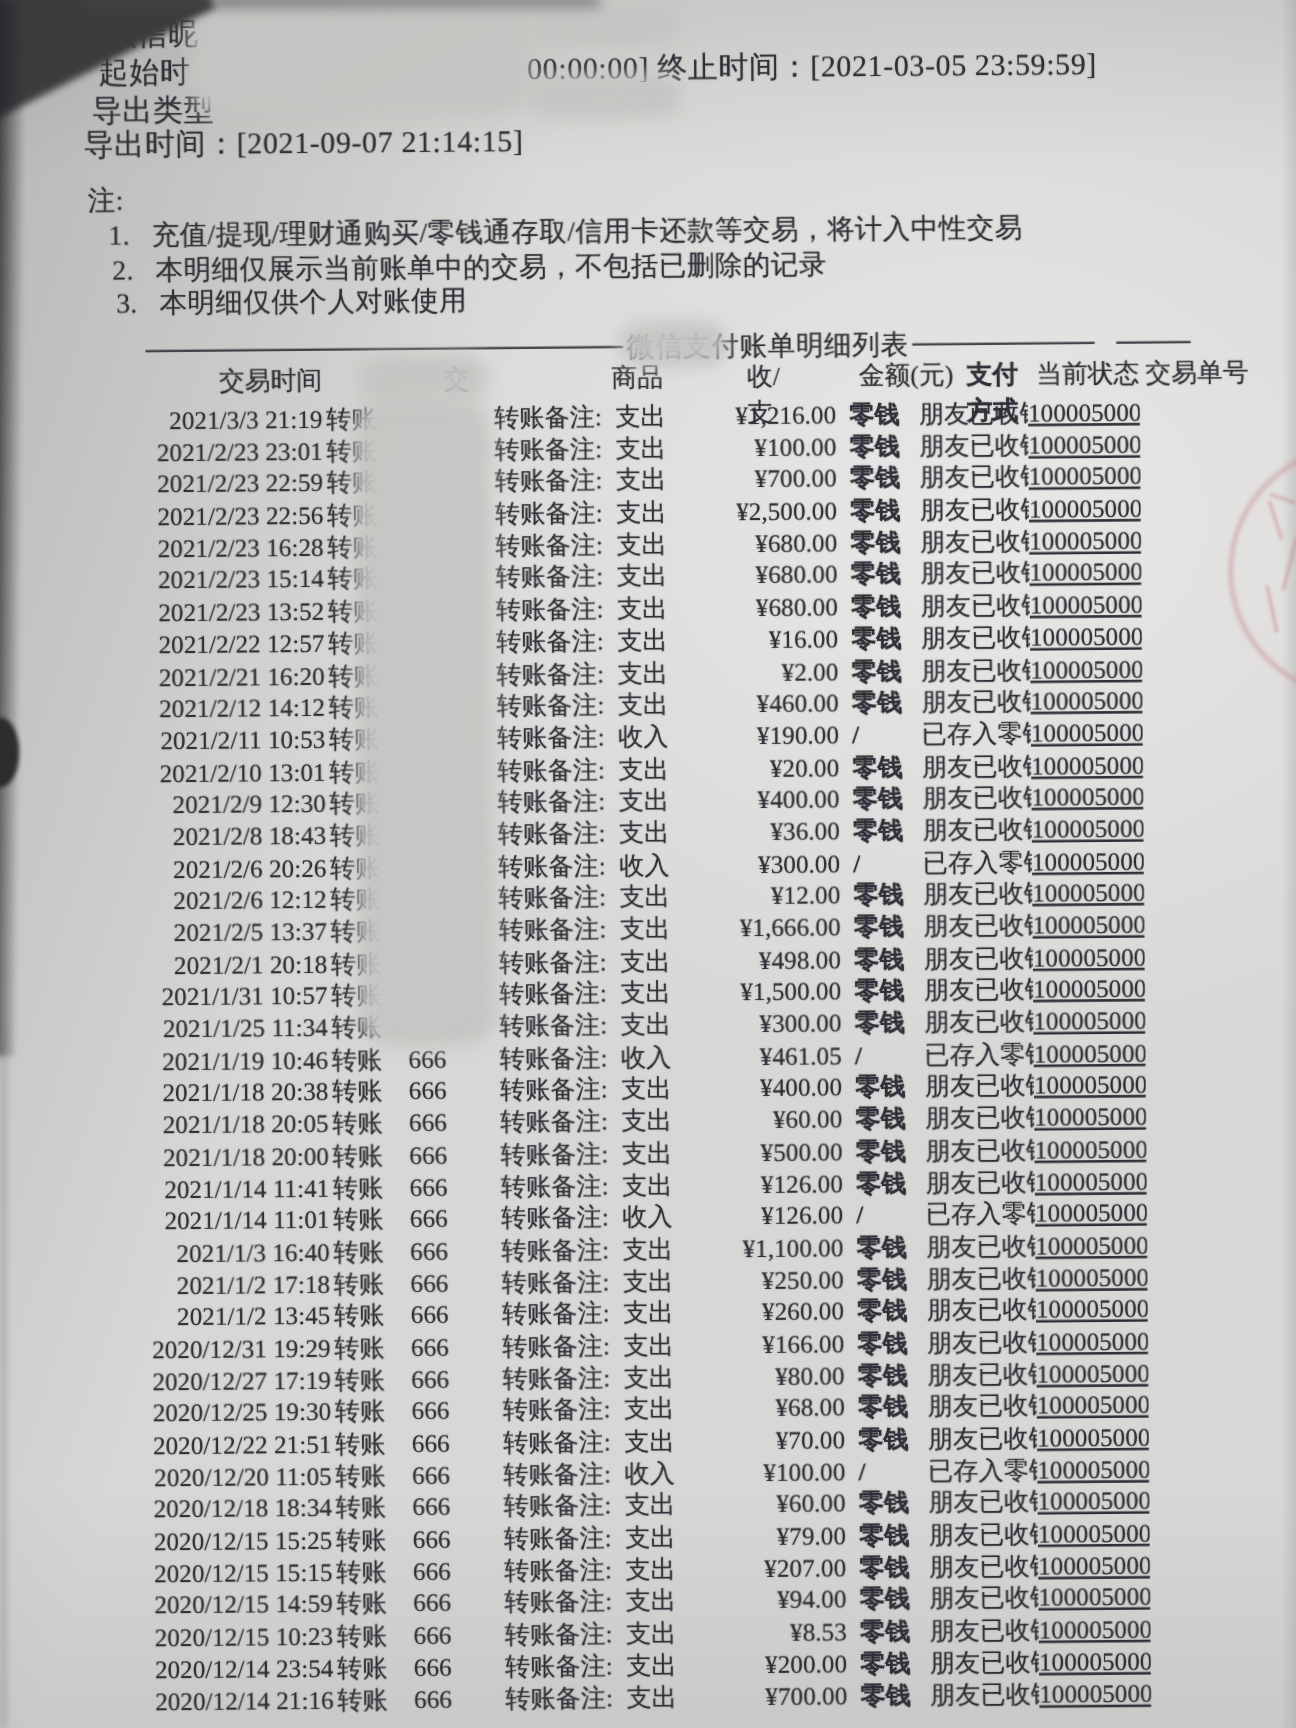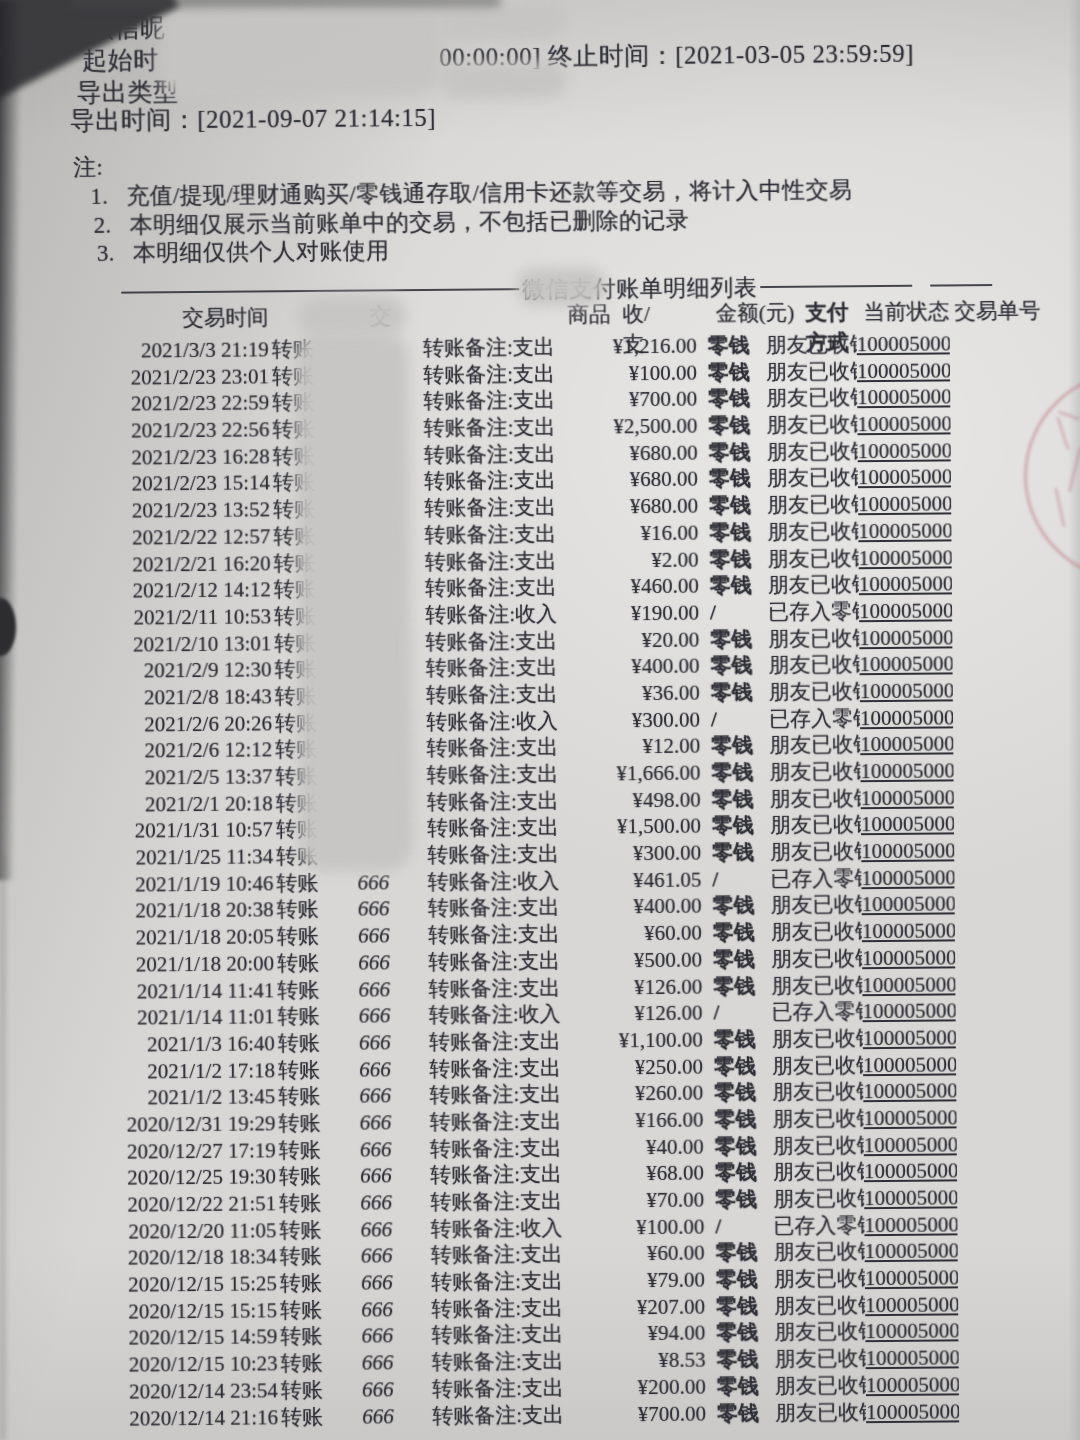--- a/index.html
+++ b/index.html
@@ -36,22 +36,22 @@
   .dash-gap{width:18px;}
   .dash-r2{width:62px;}
   .title-text{letter-spacing:.5px;padding:0 3px;}
   
   .table{position:absolute;top:300px;left:60px;right:0;font-size:21px;}
   .thead{display:flex;height:34px;line-height:30px;font-size:21.5px;}
   .trow{display:flex;height:26.7px;line-height:26.7px;}
   .cell{display:block;flex:none;}
   .c-time{width:212px;text-align:right;}
   .c-type{width:64px;padding-left:3px;}
-  .c-party{width:76px;text-align:center;padding-right:10px;box-sizing:border-box;font-style:italic;}
-  .c-prod{width:101px;text-align:right;}
+  .c-party{width:76px;text-align:left;padding-right:10px;box-sizing:border-box;}
+  .c-prod{width:101px;}
   .c-inout{width:57px;}
   .c-amt{width:127px;text-align:right;}
   .c-meth{width:63px;padding-left:11px;box-sizing:border-box;font-weight:bold;}
   .c-stat{width:97px;padding-left:6px;box-sizing:border-box;overflow:hidden;white-space:nowrap;}
   .c-id{flex:1 1 auto;overflow:hidden;white-space:nowrap;}
   .idclip{display:inline-block;max-width:93px;overflow:hidden;white-space:nowrap;vertical-align:top;text-decoration:underline;}
   .h-time{padding-right:96px;}
   .h-tp{width:140px;padding-left:5px;text-align:left;}
   .h-inout{padding-left:12px;box-sizing:border-box;}
   .h-meth{padding-left:11px;}
@@ -456,21 +456,21 @@
           <span class="cell c-meth">零钱</span>
           <span class="cell c-stat">朋友已收钱</span>
           <span class="cell c-id"><span class="idclip">100005000</span></span>
         </div>
         <div class="trow">
           <span class="cell c-time">2020/12/27 17:19</span>
           <span class="cell c-type">转账</span>
           <span class="cell c-party">666</span>
           <span class="cell c-prod">转账备注:</span>
           <span class="cell c-inout">支出</span>
-          <span class="cell c-amt">¥40.00</span>
+          <span class="cell c-amt">¥80.00</span>
           <span class="cell c-meth">零钱</span>
           <span class="cell c-stat">朋友已收钱</span>
           <span class="cell c-id"><span class="idclip">100005000</span></span>
         </div>
         <div class="trow">
           <span class="cell c-time">2020/12/25 19:30</span>
           <span class="cell c-type">转账</span>
           <span class="cell c-party">666</span>
           <span class="cell c-prod">转账备注:</span>
           <span class="cell c-inout">支出</span>

